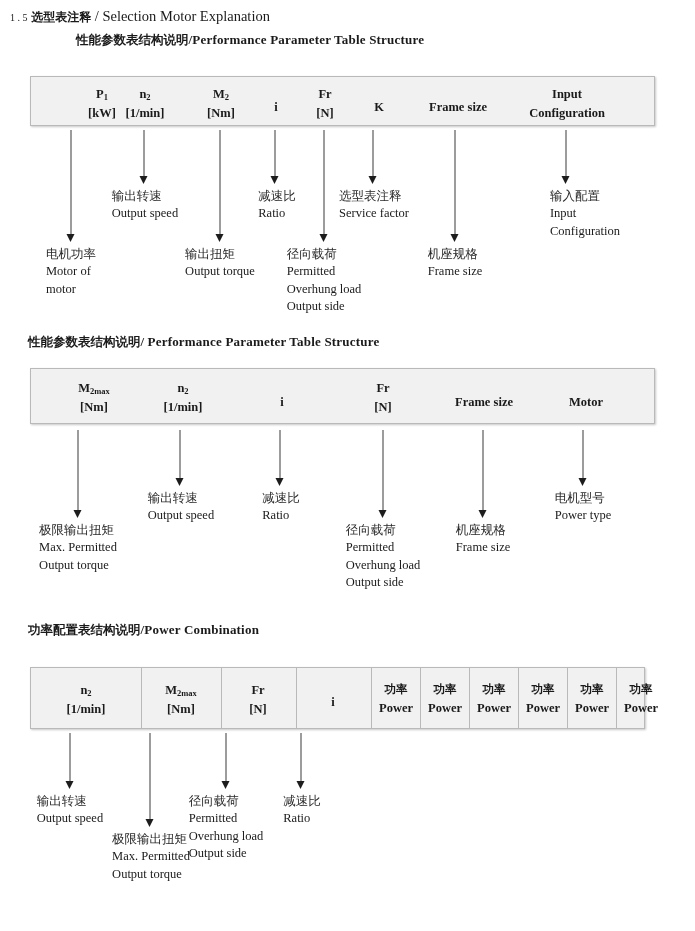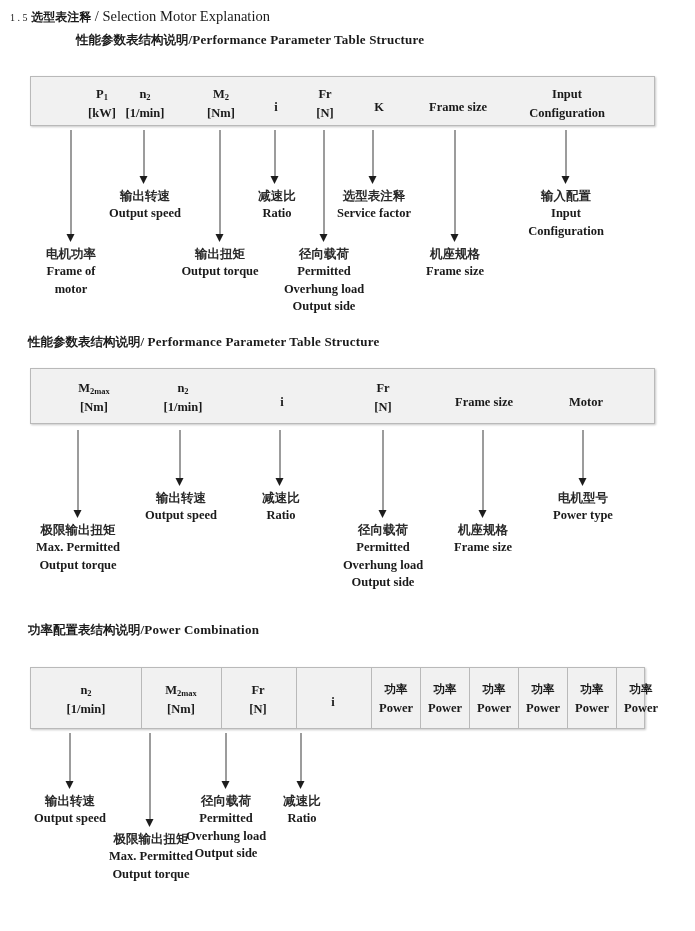--- a/index.html
+++ b/index.html
@@ -93,25 +93,24 @@
     left: 0;
     width: 0; height: 0;
     border-left: 4.5px solid transparent;
     border-right: 4.5px solid transparent;
     border-top: 8px solid #1d1d1d;
   }
 
   
   .note {
     position: absolute;
-    text-align: center;
+    text-align: left;
     transform: translateX(-50%);
     line-height: 1.42;
     white-space: nowrap;
-    font-weight: bold;
   }
   .note .cn {
     display: block;
     font-family: "DejaVu Sans", "Liberation Sans", sans-serif;
     font-size: 12.5px;
     color: #2a2a2a;
   }
   .note .en {
     display: block;
     font-size: 12.5px;
@@ -192,21 +191,21 @@
   <div class="shaft" style="height:104px;"></div>
     <div class="head" style="top:104px;"></div>
 </div>
 <div class="arrow" style="left:566px; top:130px; height:54px;">
   <div class="shaft" style="height:46px;"></div>
     <div class="head" style="top:46px;"></div>
 </div>
 
 <div class="note" style="left:71px; top:245px;">
   <span class="cn">电机功率</span>
-  <span class="en">Frame of</span>
+  <span class="en">Motor of</span>
   <span class="en">motor</span>
 </div>
 <div class="note" style="left:145px; top:187px;">
   <span class="cn">输出转速</span>
   <span class="en">Output speed</span>
 </div>
 <div class="note" style="left:220px; top:245px;">
   <span class="cn">输出扭矩</span>
   <span class="en">Output torque</span>
 </div>
@@ -221,21 +220,21 @@
   <span class="en">Output side</span>
 </div>
 <div class="note" style="left:374px; top:187px;">
   <span class="cn">选型表注释</span>
   <span class="en">Service factor</span>
 </div>
 <div class="note" style="left:455px; top:245px;">
   <span class="cn">机座规格</span>
   <span class="en">Frame size</span>
 </div>
-<div class="note" style="left:566px; top:187px;">
+<div class="note" style="left:585px; top:187px;">
   <span class="cn">输入配置</span>
   <span class="en">Input</span>
   <span class="en">Configuration</span>
 </div>
 
 <div class="abs section-head" style="left:28px; top:334px;">
   <span class="cn">性能参数表结构说明</span><span class="en">/</span>&nbsp;<span class="en">Performance Parameter Table Structure</span>
 </div>
 
 <div class="abs tbl" style="left:30px; top:368px; width:625px; height:56px;">

